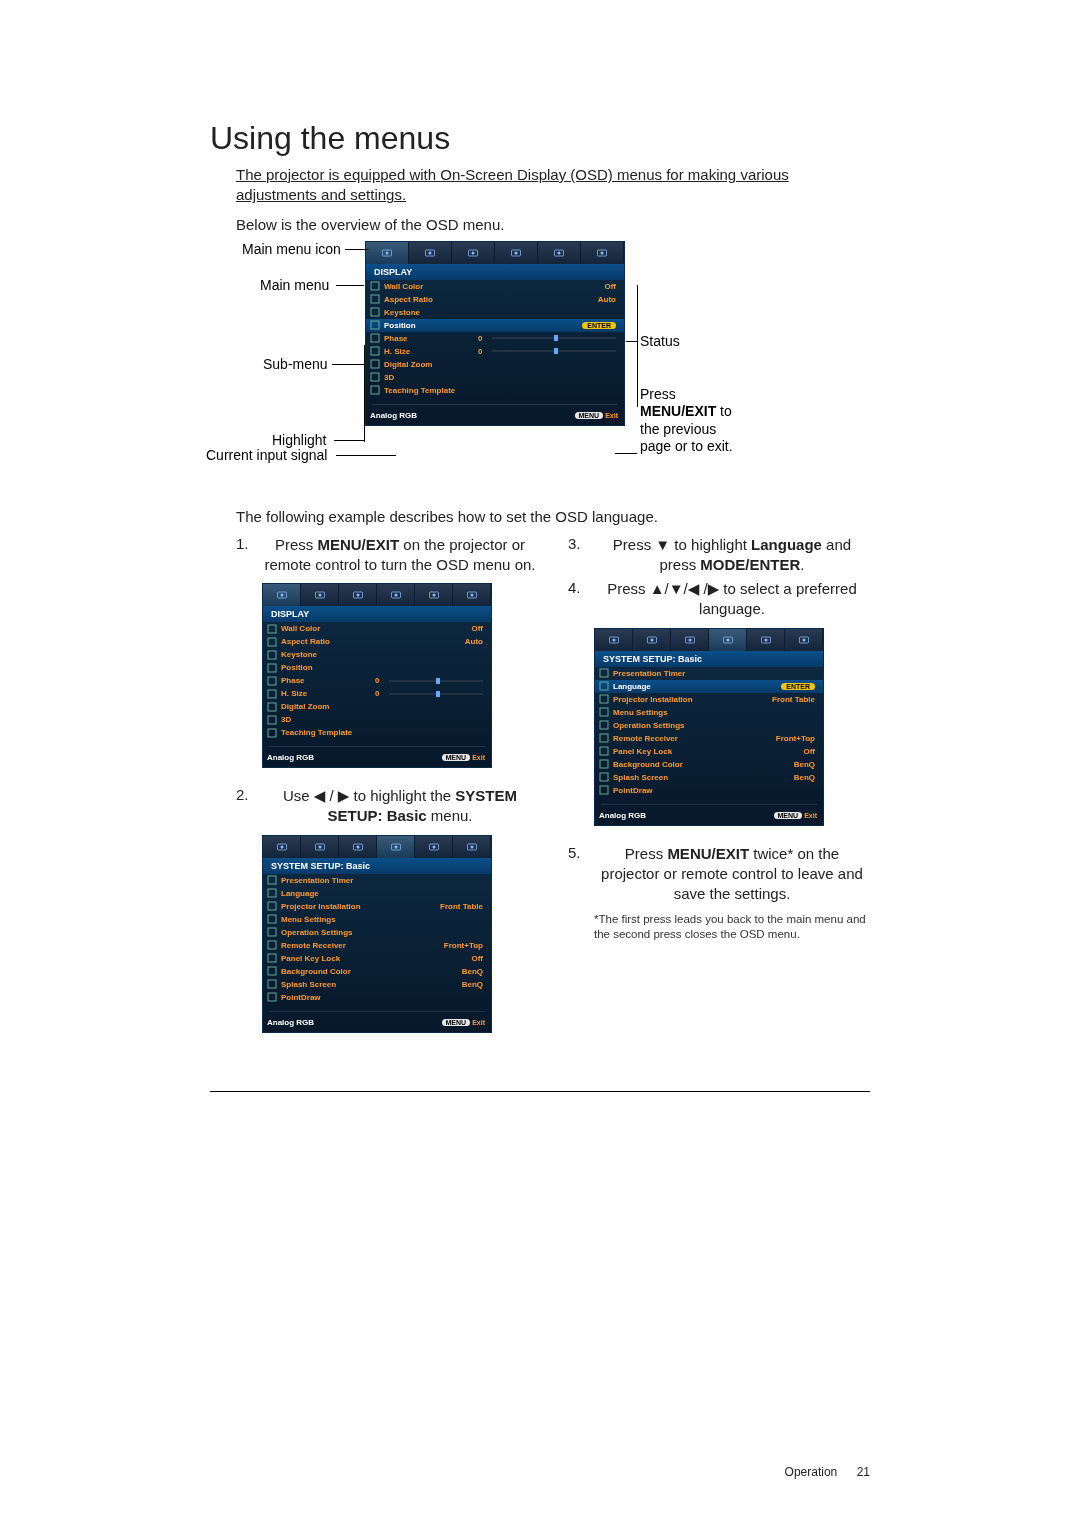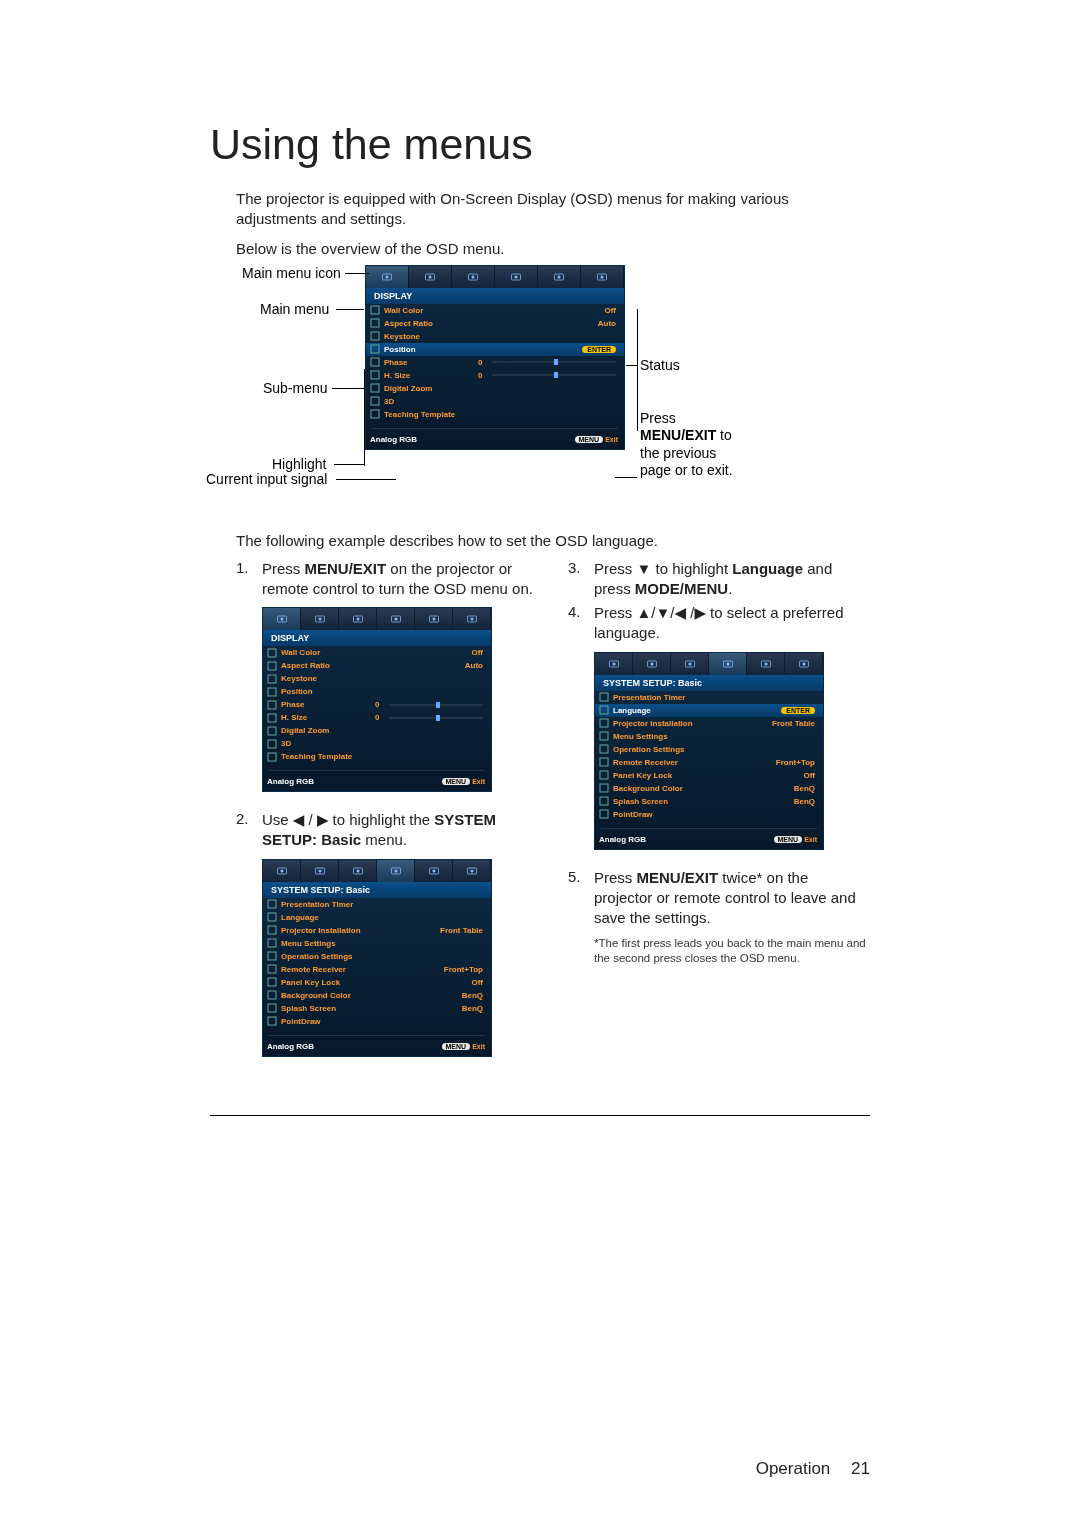--- a/index.html
+++ b/index.html
@@ -1,19 +1,19 @@
 <!DOCTYPE html>
 <html><head>
 <meta charset="utf-8">
 <style>
   * { box-sizing: border-box; margin: 0; padding: 0; }
   html, body { width: 1080px; height: 1527px; background: #fff; font-family: "Segoe UI", Arial, sans-serif; color: #222; }
   .page { position: relative; width: 1080px; height: 1527px; padding: 120px 210px 60px 210px; }
-  h1 { font-weight: 400; font-size: 43px; margin-bottom: 20px; font-family: "Segoe UI Light", "Segoe UI", Arial, sans-serif; }
-  .intro { font-size: 15px; line-height: 1.35; margin-left: 26px; margin-bottom: 10px; }
+  h1 { font-weight: 400; font-size: 32px; margin-bottom: 8px; font-family: "Segoe UI Light", "Segoe UI", Arial, sans-serif; }
+  .intro { font-size: 15px; line-height: 1.35; margin-left: 26px; margin-bottom: 10px; text-decoration: underline; }
   .note-row { display: flex; align-items: flex-start; font-size: 12px; color: #333; margin-bottom: 8px; }
   .note-icon { width: 22px; height: 14px; margin-right: 6px; border: 1px solid #888; border-radius: 3px 10px 10px 3px / 3px 7px 7px 3px; position: relative; flex: 0 0 auto; }
   .below { font-size: 15px; margin-left: 26px; margin-bottom: 8px; }
 
   .overview { position: relative; min-height: 255px; margin-bottom: 12px; }
   .lbl { position: absolute; font-size: 14px; color: #000000; }
   .lbl.right { text-align: left; }
   .line { position: absolute; background: #000; }
 
   .osd { position: absolute; width: 260px; border: 1px solid #0a2a4a; font-size: 8px; color: #fff; background: linear-gradient(#0d2b44, #07182a); }
@@ -37,27 +37,27 @@
   .osd .foot .sig { color:#fff;font-weight:bold;font-size:8px; }
   .osd .foot .menu-exit { margin-left:auto; font-size:7px; }
   .osd .foot .menu-exit .btn { background:#e8e8e8;color:#000;border-radius:6px;padding:0 4px;font-weight:bold;margin-right:2px; }
   .osd .foot .menu-exit .exit { color:#ff9a2e;font-weight:bold; }
 
   .example-intro { font-size:15px;margin:4px 0 10px 26px; }
   .columns { display:flex; gap:30px; margin-left:26px; }
   .col { flex:1; font-size:15px; }
   .step { display:flex; margin-bottom:4px; }
   .step .num { width:26px; flex:0 0 26px; }
-  .step .txt { flex:1; line-height:1.35; }
+  .step .txt { flex:1; line-height:1.35;text-align:center; }
   .osd-inline { position:relative; width:230px; margin:8px 0 18px 26px; }
   .osd-inline .osd { position:static; width:230px; }
   .footnote { font-size:11.5px; color:#333; margin:8px 0 0 26px; line-height:1.3; }
 
   .hr { border-top:1px solid #000; margin-top:40px; }
-  .pgfoot { position:absolute;right:210px;bottom:48px;font-size:17px; }
+  .pgfoot { position:absolute;right:210px;bottom:48px;font-size:12px; }
   .pgfoot .sec { margin-right:16px; }
 
   b { font-weight:bold; }
 </style>
 </head>
 <body>
 
 <div class="page">
   <h1>Using the menus</h1>
   <p class="intro">The projector is equipped with On-Screen Display (OSD) menus for making various adjustments and settings.</p>
@@ -510,21 +510,21 @@
               <span class="menu-exit"><span class="btn">MENU</span><span class="exit">Exit</span></span>
             </div>
           </div>
       </div>
     </div>
 
     <div class="col">
       <div class="step">
         <div class="num">3.</div>
         <div class="txt">
-          <span>Press ▼ to highlight </span><b>Language</b><span> and press </span><b>MODE/MENU</b><span>.</span>
+          <span>Press ▼ to highlight </span><b>Language</b><span> and press </span><b>MODE/ENTER</b><span>.</span>
         </div>
       </div>
       <div class="step">
         <div class="num">4.</div>
         <div class="txt">Press ▲/▼/◀ /▶ to select a preferred language.</div>
       </div>
       <div class="osd-inline">
         <div class="osd" id="osd3">
             <div class="tabs">
               <div class="tab">

